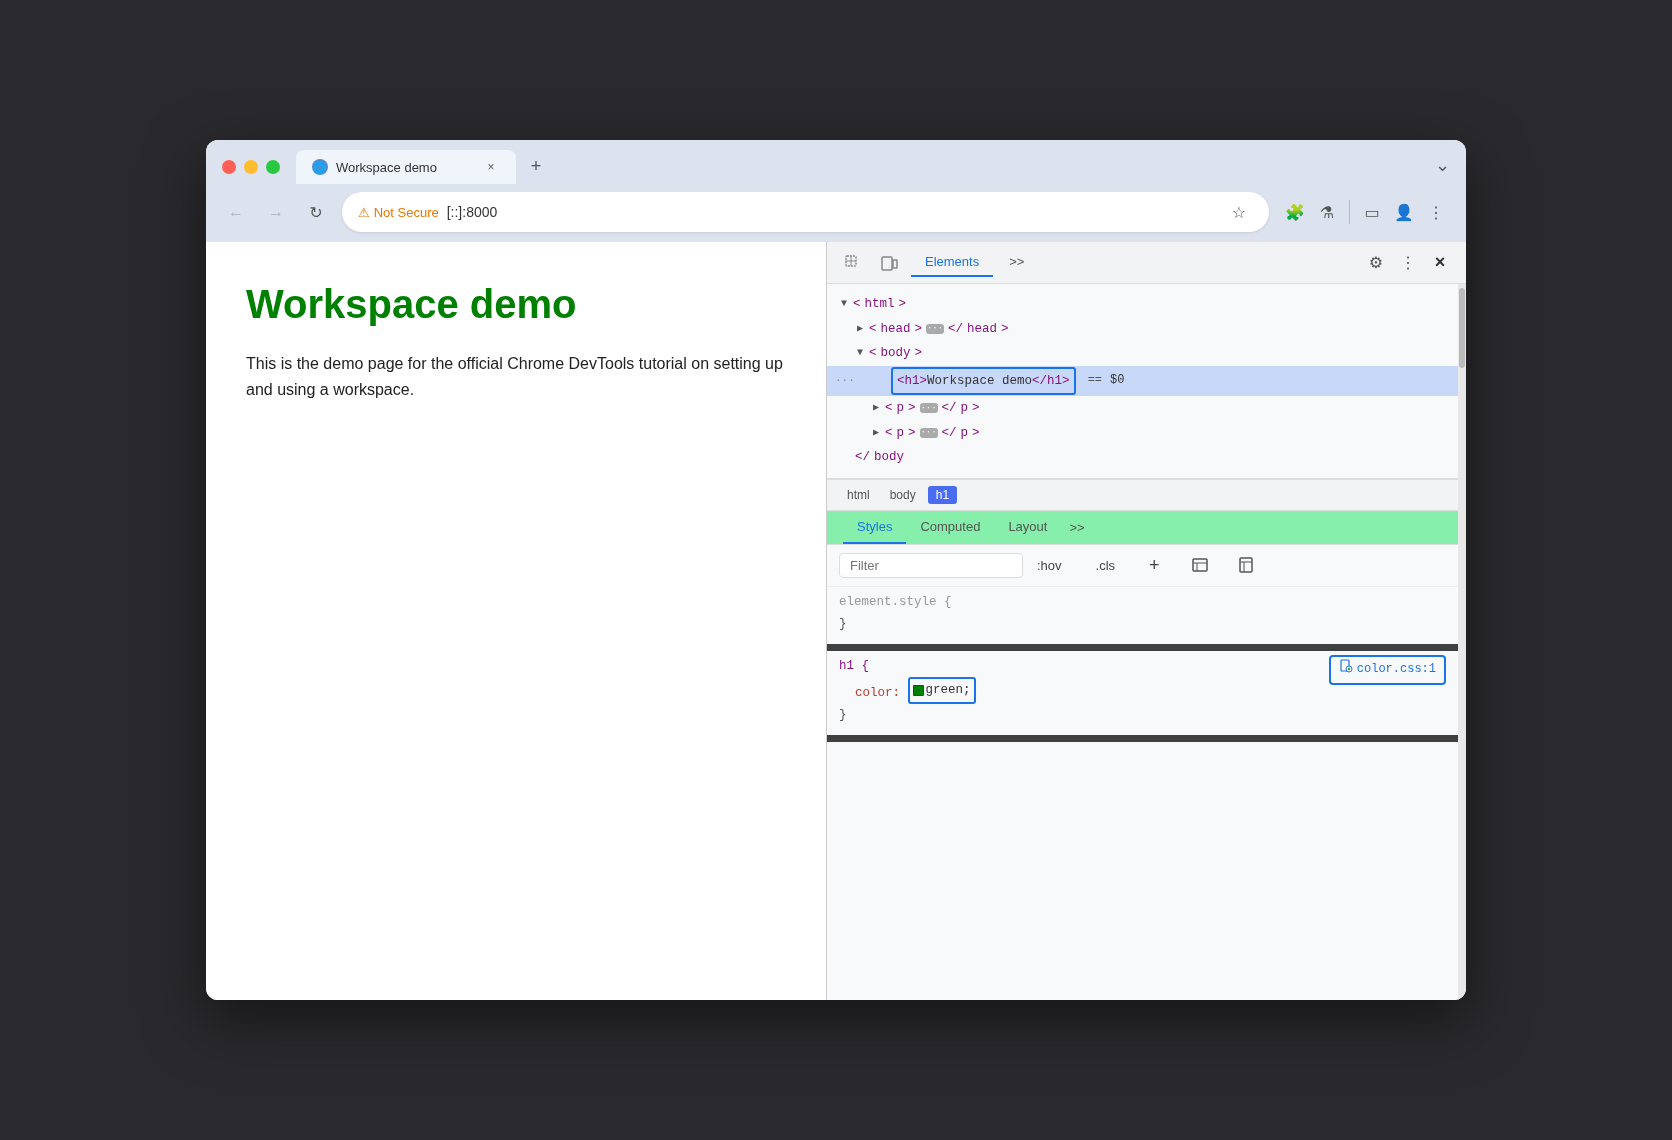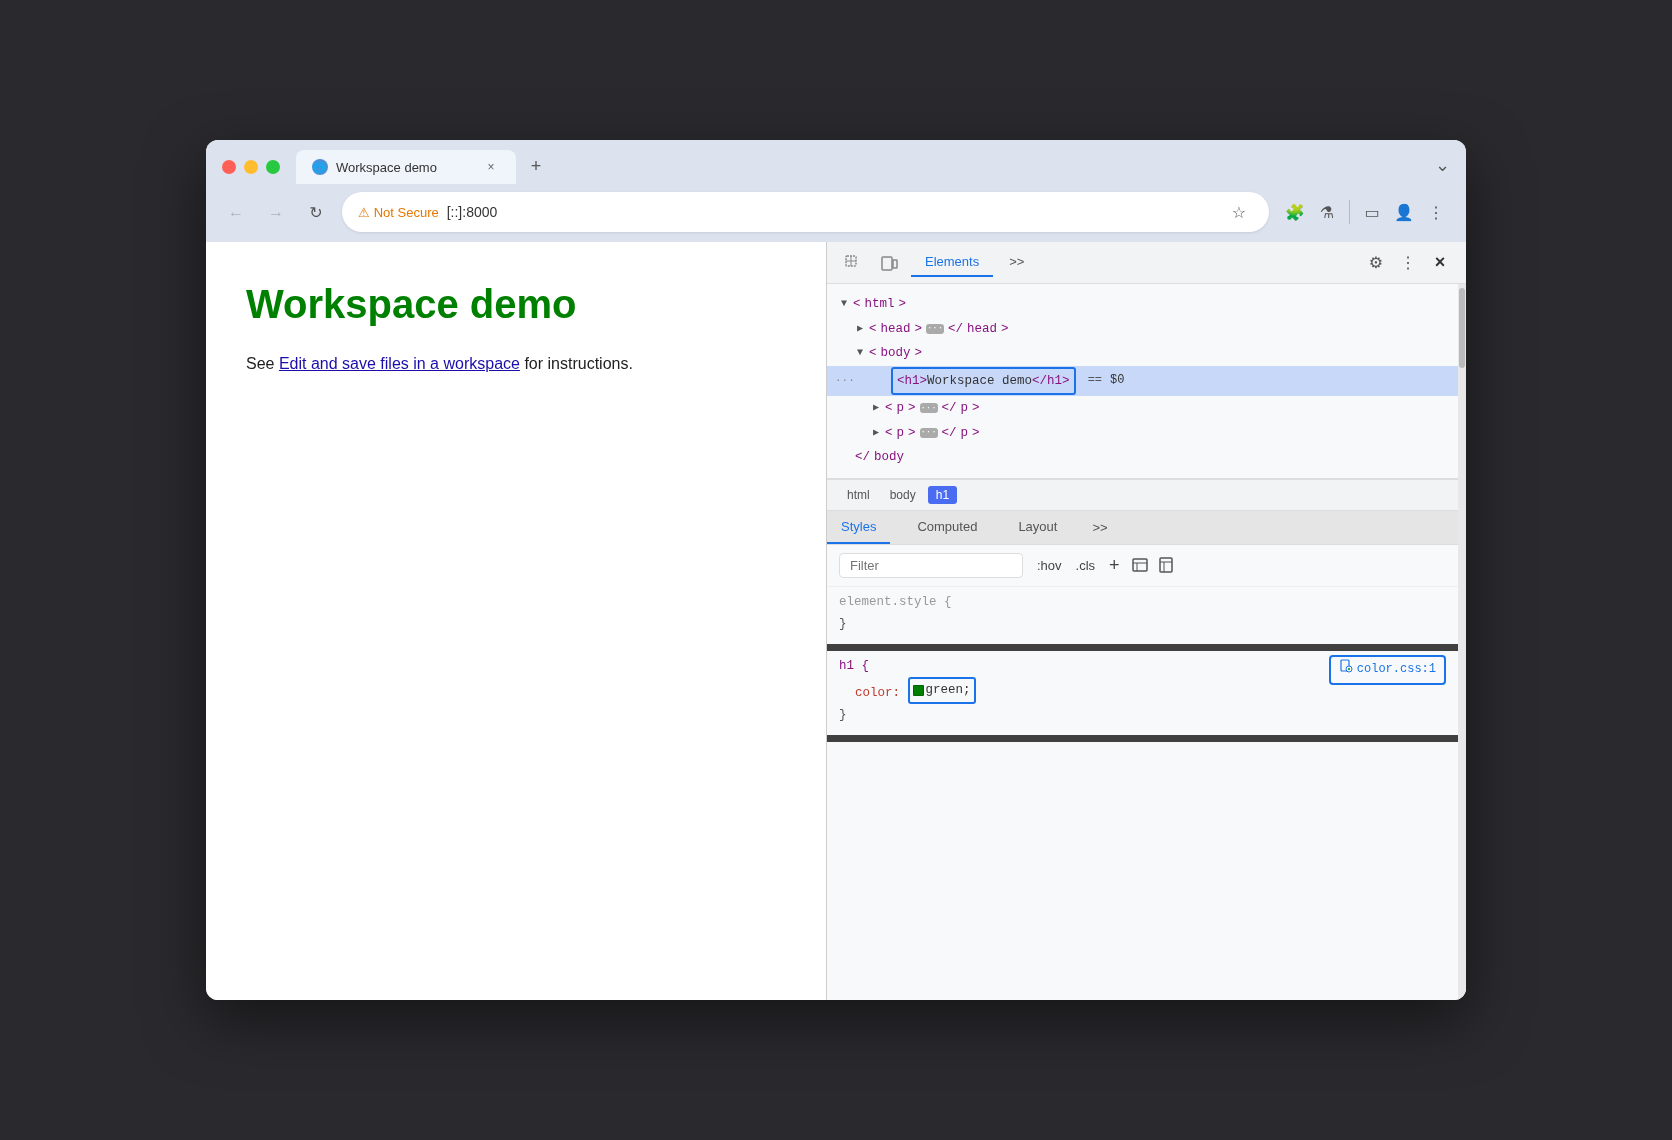--- a/index.html
+++ b/index.html
@@ -370,26 +370,26 @@
       color: white;
     }
 
     
     .styles-panel {
       flex: 1;
       overflow-y: auto;
     }
 
     .styles-tab-row {
-      background: #e5e5e5;
-      padding: 0 0;
+      background: #86efac;
+      padding: 0 16px;
       display: flex;
       align-items: center;
       border-bottom: 1px solid #ddd;
-      gap: 13px;
+      gap: 0;
     }
 
     .styles-tab {
       padding: 8px 14px;
       font-size: 13px;
       color: #555;
       cursor: pointer;
       border-bottom: 2px solid transparent;
     }
     .styles-tab.active {
@@ -417,21 +417,21 @@
       border: 1px solid #ddd;
       border-radius: 4px;
       padding: 4px 10px;
       font-size: 13px;
       color: #999;
       width: 184px;
     }
 
     .filter-actions {
       display: flex;
-      gap: 2px;
+      gap: 22px;
       align-items: center;
       font-size: 13px;
       color: #444;
     }
 
     .filter-action-btn {
       padding: 2px 6px;
       cursor: pointer;
       color: #444;
       font-size: 13px;
@@ -554,23 +554,21 @@
       <div class="addr-icon-btn">▭</div>
       <div class="addr-icon-btn">👤</div>
       <div class="addr-icon-btn">⋮</div>
     </div>
   </div>
 
   <div class="content-area">
 
     <div class="page-content">
       <h1 class="page-h1">Workspace demo</h1>
-      <p class="page-p2">
-        <span>See </span><a class="page-link">Edit and save files in a workspace</a><span> for instructions.</span>
-      </p>
+      <p class="page-p1">This is the demo page for the official Chrome DevTools tutorial on setting up and using a workspace.</p>
     </div>
 
     <div class="devtools-panel">
 
       <div class="devtools-toolbar">
         <div class="dt-icon-btn" style="font-size:18px; color:#888;">
 
           <svg width="18" height="18" viewBox="0 0 18 18" fill="none">
             <rect x="2" y="2" width="10" height="10" rx="1" stroke="#888" stroke-width="1.5" stroke-dasharray="2 1" fill="none"></rect>
             <line x1="2" y1="7" x2="12" y2="7" stroke="#888" stroke-width="1"></line>

